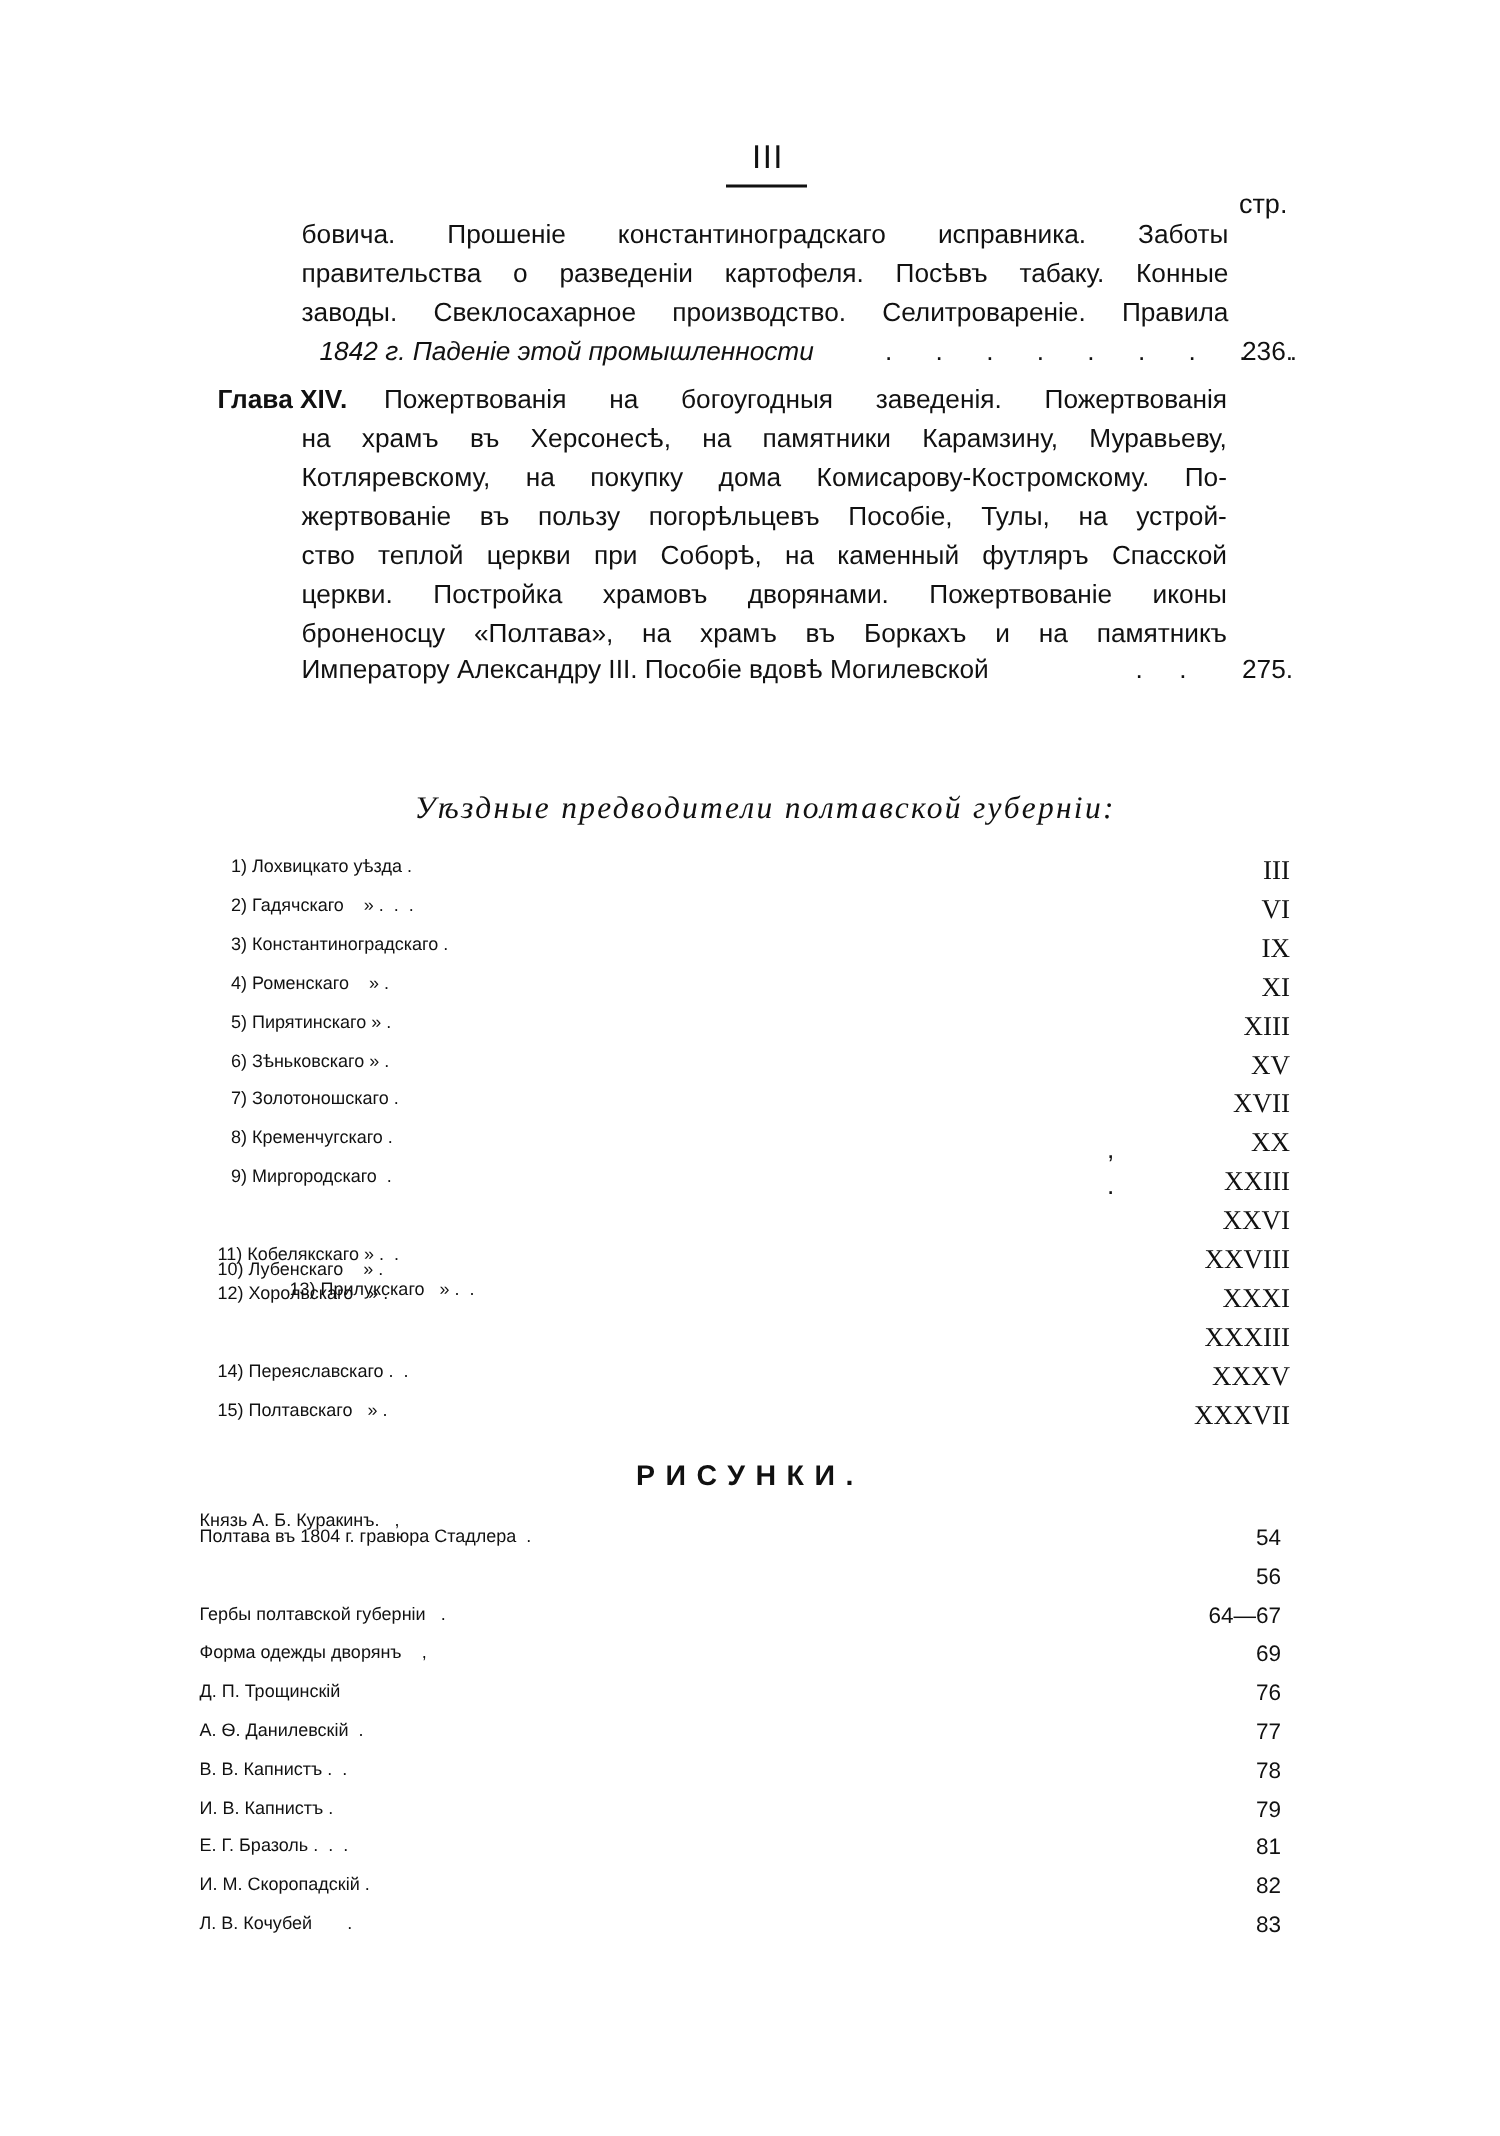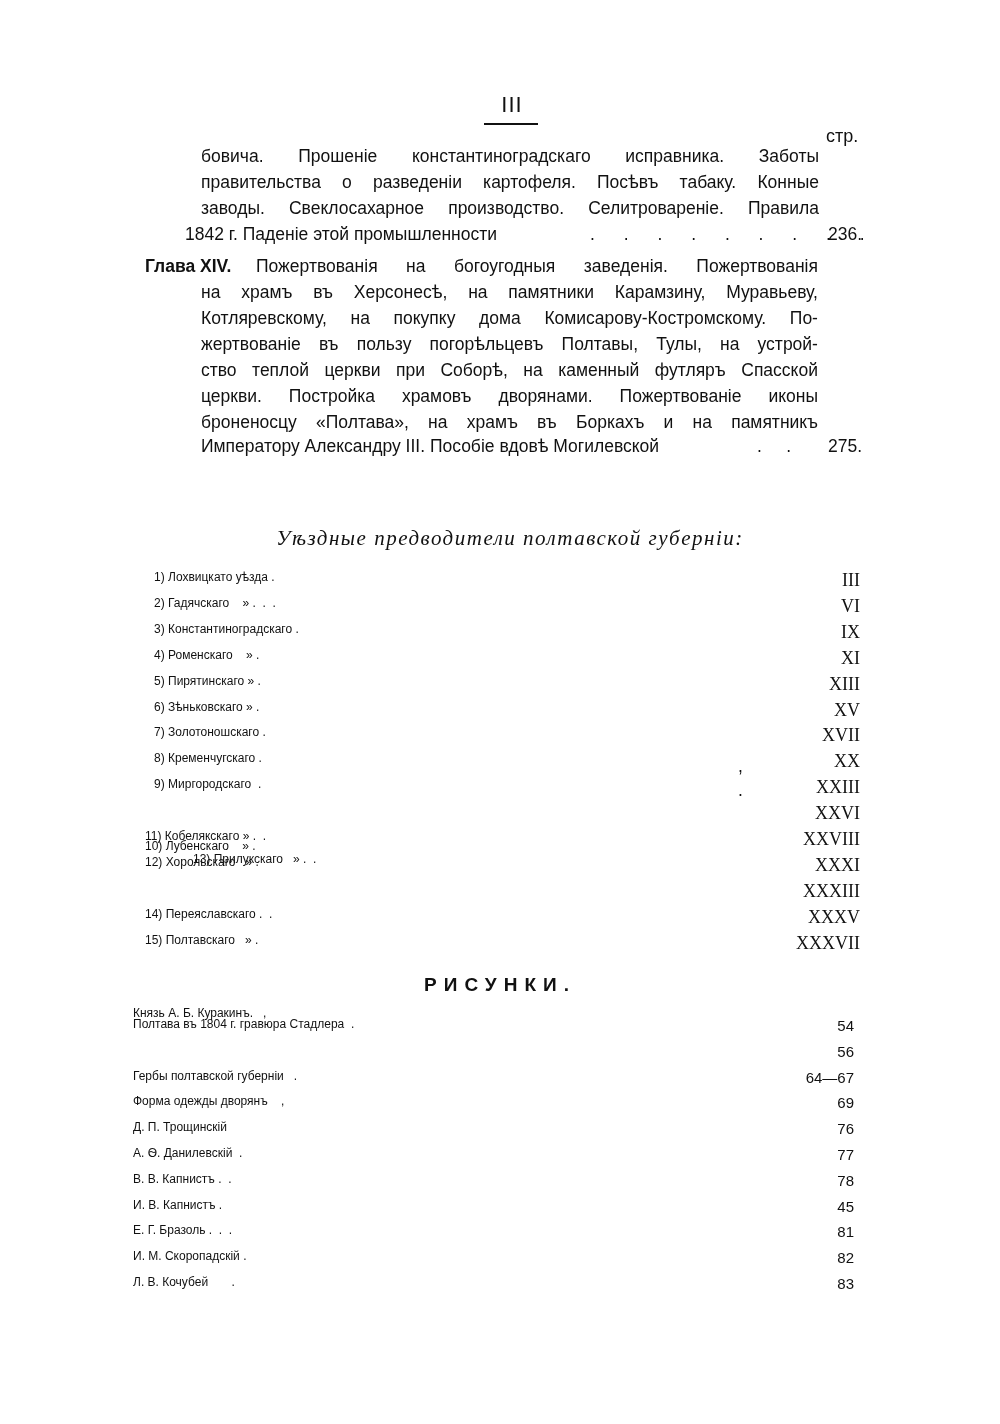--- a/index.html
+++ b/index.html
@@ -51,21 +51,21 @@
         <span>табаку.</span>
         <span>Конные</span>
       </div>
     <div class="line justify" style="left:201px; top:198px; width:618px;" id="c13l2">
         <span>заводы.</span>
         <span>Свеклосахарное</span>
         <span>производство.</span>
         <span>Селитроваренiе.</span>
         <span>Правила</span>
       </div>
-    <div class="line" style="left:185px; top:224px;">1842 г. Паденiе этой промышленности</div>
+    <div class="line" style="left:213px; top:224px;font-style:italic;">1842 г. Паденiе этой промышленности</div>
     <div class="line dots" style="left:590px; top:224px;">. . . . . . . . .</div>
     <div class="pg" style="left:828px; top:224px;">236.</div>
   </div>
 
   <div>
     <div class="line" style="left:145px; top:256px; font-weight:bold;">Глава XIV.</div>
     <div class="line justify" style="left:256px; top:256px; width:562px;" id="c14l0">
         <span>Пожертвованiя</span>
         <span>на</span>
         <span>богоугодныя</span>
@@ -88,21 +88,21 @@
         <span>покупку</span>
         <span>дома</span>
         <span>Комисарову-Костромскому.</span>
         <span>По-</span>
       </div>
     <div class="line justify" style="left:201px; top:334px; width:617px;" id="c14l3">
         <span>жертвованiе</span>
         <span>въ</span>
         <span>пользу</span>
         <span>погорѣльцевъ</span>
-        <span>Полтавы,</span>
+        <span>Пособiе,</span>
         <span>Тулы,</span>
         <span>на</span>
         <span>устрой-</span>
       </div>
     <div class="line justify" style="left:201px; top:360px; width:617px;" id="c14l4">
         <span>ство</span>
         <span>теплой</span>
         <span>церкви</span>
         <span>при</span>
         <span>Соборѣ,</span>
@@ -182,21 +182,21 @@
       <div class="num" style="top: 1068.6px;">64—67</div>
       <div class="row" style="left: 133px; top: 1094.4px; white-space: pre;">Форма одежды дворянъ    ,</div>
       <div class="num" style="top: 1094.4px;">69</div>
       <div class="row" style="left: 133px; top: 1120.2px; white-space: pre;">Д. П. Трощинскiй</div>
       <div class="num" style="top: 1120.2px;">76</div>
       <div class="row" style="left: 133px; top: 1146px; white-space: pre;">А. Ѳ. Данилевскiй  .</div>
       <div class="num" style="top: 1146px;">77</div>
       <div class="row" style="left: 133px; top: 1171.8px; white-space: pre;">В. В. Капнистъ .  .</div>
       <div class="num" style="top: 1171.8px;">78</div>
       <div class="row" style="left: 133px; top: 1197.6px; white-space: pre;">И. В. Капнистъ .</div>
-      <div class="num" style="top: 1197.6px;">45</div>
+      <div class="num" style="top: 1197.6px;">79</div>
       <div class="row" style="left: 133px; top: 1223.4px; white-space: pre;">Е. Г. Бразоль .  .  .</div>
       <div class="num" style="top: 1223.4px;">81</div>
       <div class="row" style="left: 133px; top: 1249.2px; white-space: pre;">И. М. Скоропадскiй .</div>
       <div class="num" style="top: 1249.2px;">82</div>
       <div class="row" style="left: 133px; top: 1275px; white-space: pre;">Л. В. Кочубей       .</div>
       <div class="num" style="top: 1275px;">83</div>
     </div>
 
 </div>
 

